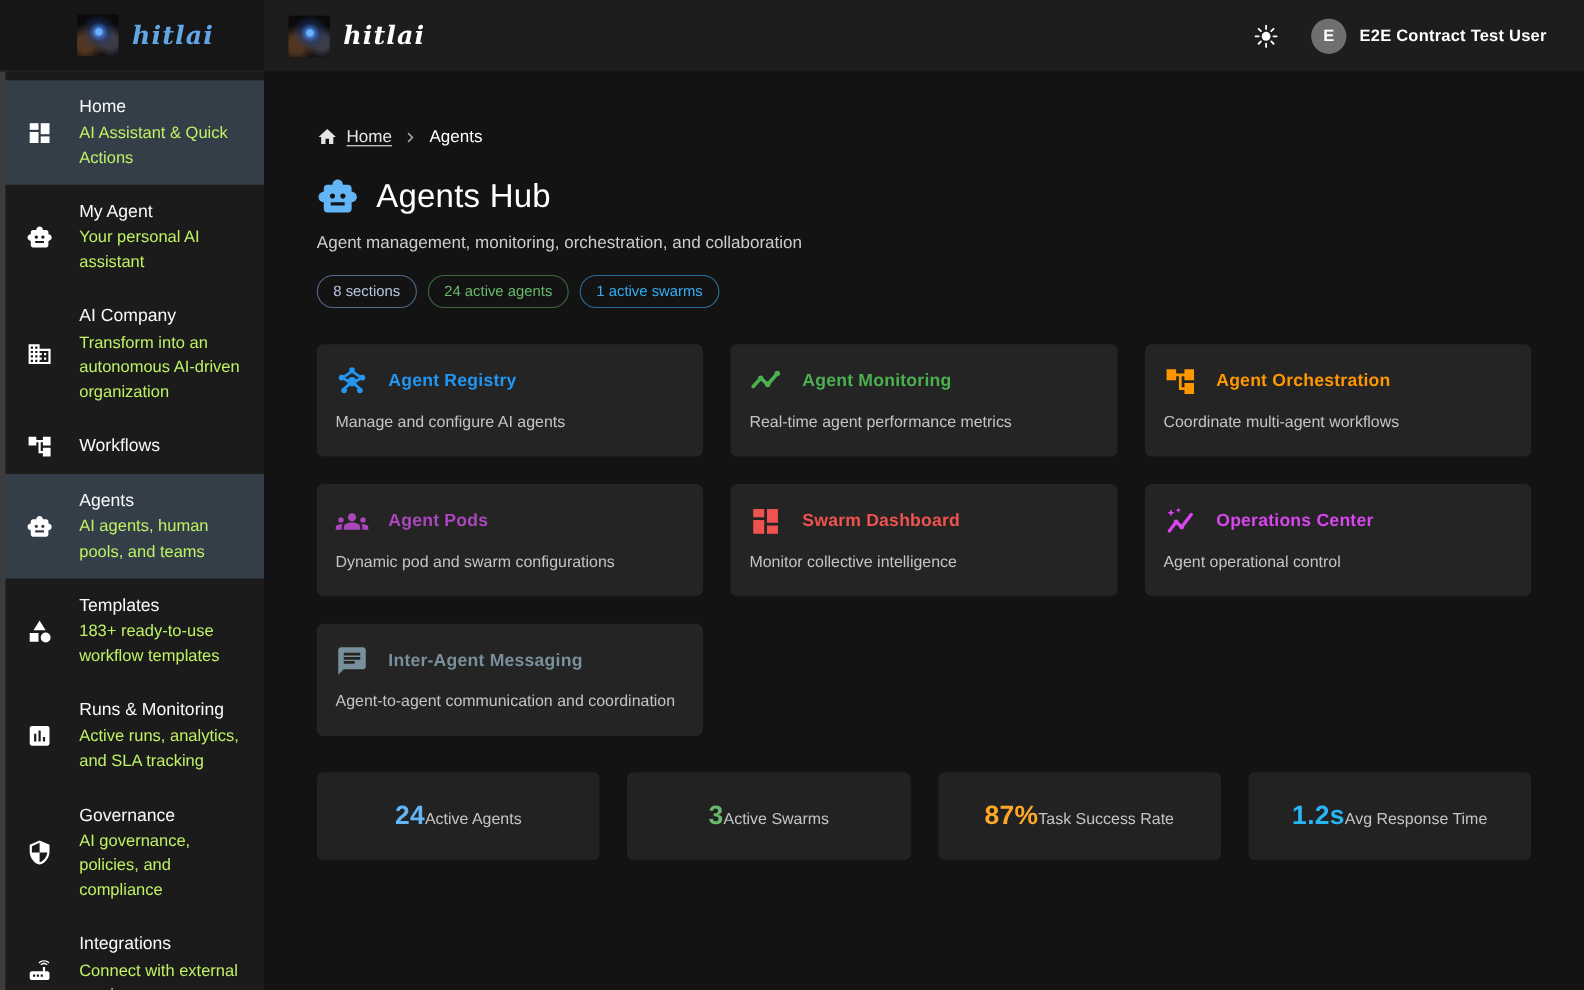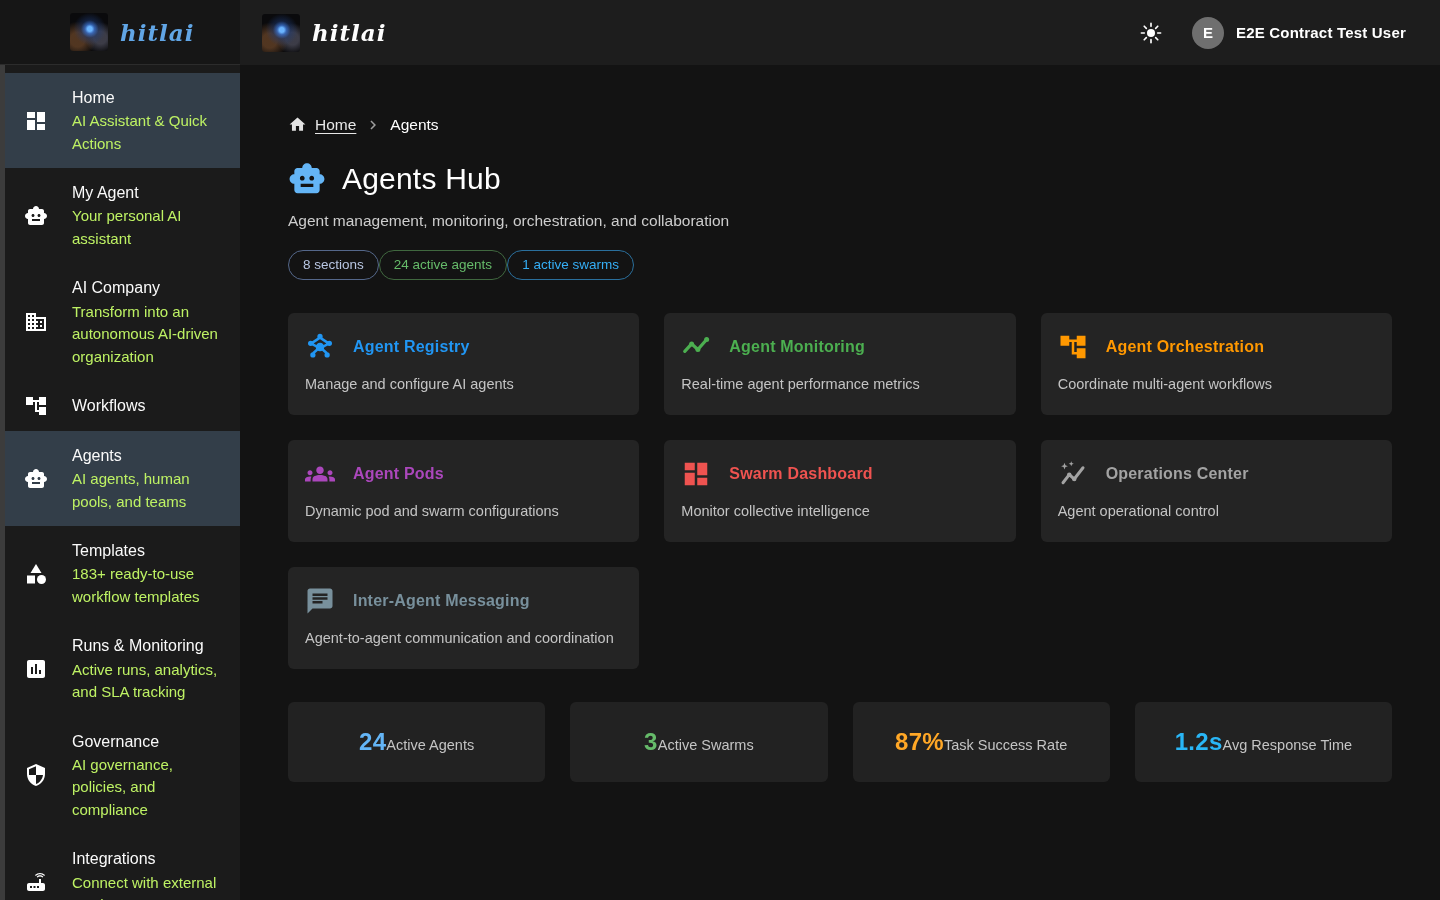--- a/index.html
+++ b/index.html
@@ -53,21 +53,21 @@
   .breadcrumb a { color:#e8e8e8; text-decoration:underline; text-underline-offset:3px; cursor:pointer; }
   .breadcrumb .chev { color:#9e9e9e; display:flex; }
   .breadcrumb .current { color:#ffffff; font-weight:500; }
 
   .title-row { display:flex; align-items:center; gap:16px; margin-top:26px; }
   .title-row .robot-ic { color:#64b5f6; display:flex; }
   .title-row .robot-ic svg { width:38px; height:38px; }
   .page-title { font-size:30px; font-weight:500; letter-spacing:.2px; }
   .page-subtitle { margin-top:14px; font-size:15.5px; color:#cdcdcd; }
 
-  .badges { display:flex; margin-top:20px; }
+  .badges { display:flex; gap:10px; margin-top:20px; }
   .badge { border:1px solid; border-radius:16px; padding:6px 14px; font-size:13.5px;
     line-height:1.2; background:transparent; }
 
   .cards { display:grid; grid-template-columns:repeat(3,1fr); gap:25px; margin-top:33px; }
   .card { background:#242424; border-radius:6px; padding:19px 17px; height:102px; cursor:pointer; }
   .card-head { display:flex; align-items:center; gap:18px; }
   .card-head svg { width:30px; height:30px; }
   .card-title { font-size:16px; font-weight:700; letter-spacing:.2px; }
   .card-desc { margin-top:14px; font-size:14.5px; color:#c4c4c4; }
 
@@ -339,21 +339,21 @@
                 <rect x="13" y="3" width="8" height="10"></rect>
                 <rect x="13" y="15" width="8" height="6"></rect>
               </svg>
           </span>
           <span class="card-title">Swarm Dashboard</span>
         </div>
         <div class="card-desc">Monitor collective intelligence</div>
       </div>
 
       <div class="card">
-        <div class="card-head" style="color: #a3a3a3; text-align: center;">
+        <div class="card-head" style="color: #d946ef; text-align: center;">
           <span style="display:flex;">
             <svg viewBox="0 0 24 24">
                 <path d="M4 19l5-6.5 4 3.5 7-9" stroke="currentColor" stroke-width="2.4" fill="none" stroke-linecap="round" stroke-linejoin="round"></path>
                 <circle cx="9" cy="12.5" r="1.8"></circle>
                 <circle cx="13" cy="16" r="1.8"></circle>
                 <path d="M5.2 3l.75 1.95L7.9 5.7 5.95 6.45 5.2 8.4l-.75-1.95L2.5 5.7l1.95-.75zM10.6 1.8l.55 1.45 1.45.55-1.45.55-.55 1.45-.55-1.45-1.45-.55 1.45-.55z"></path>
               </svg>
           </span>
           <span class="card-title">Operations Center</span>
         </div>

